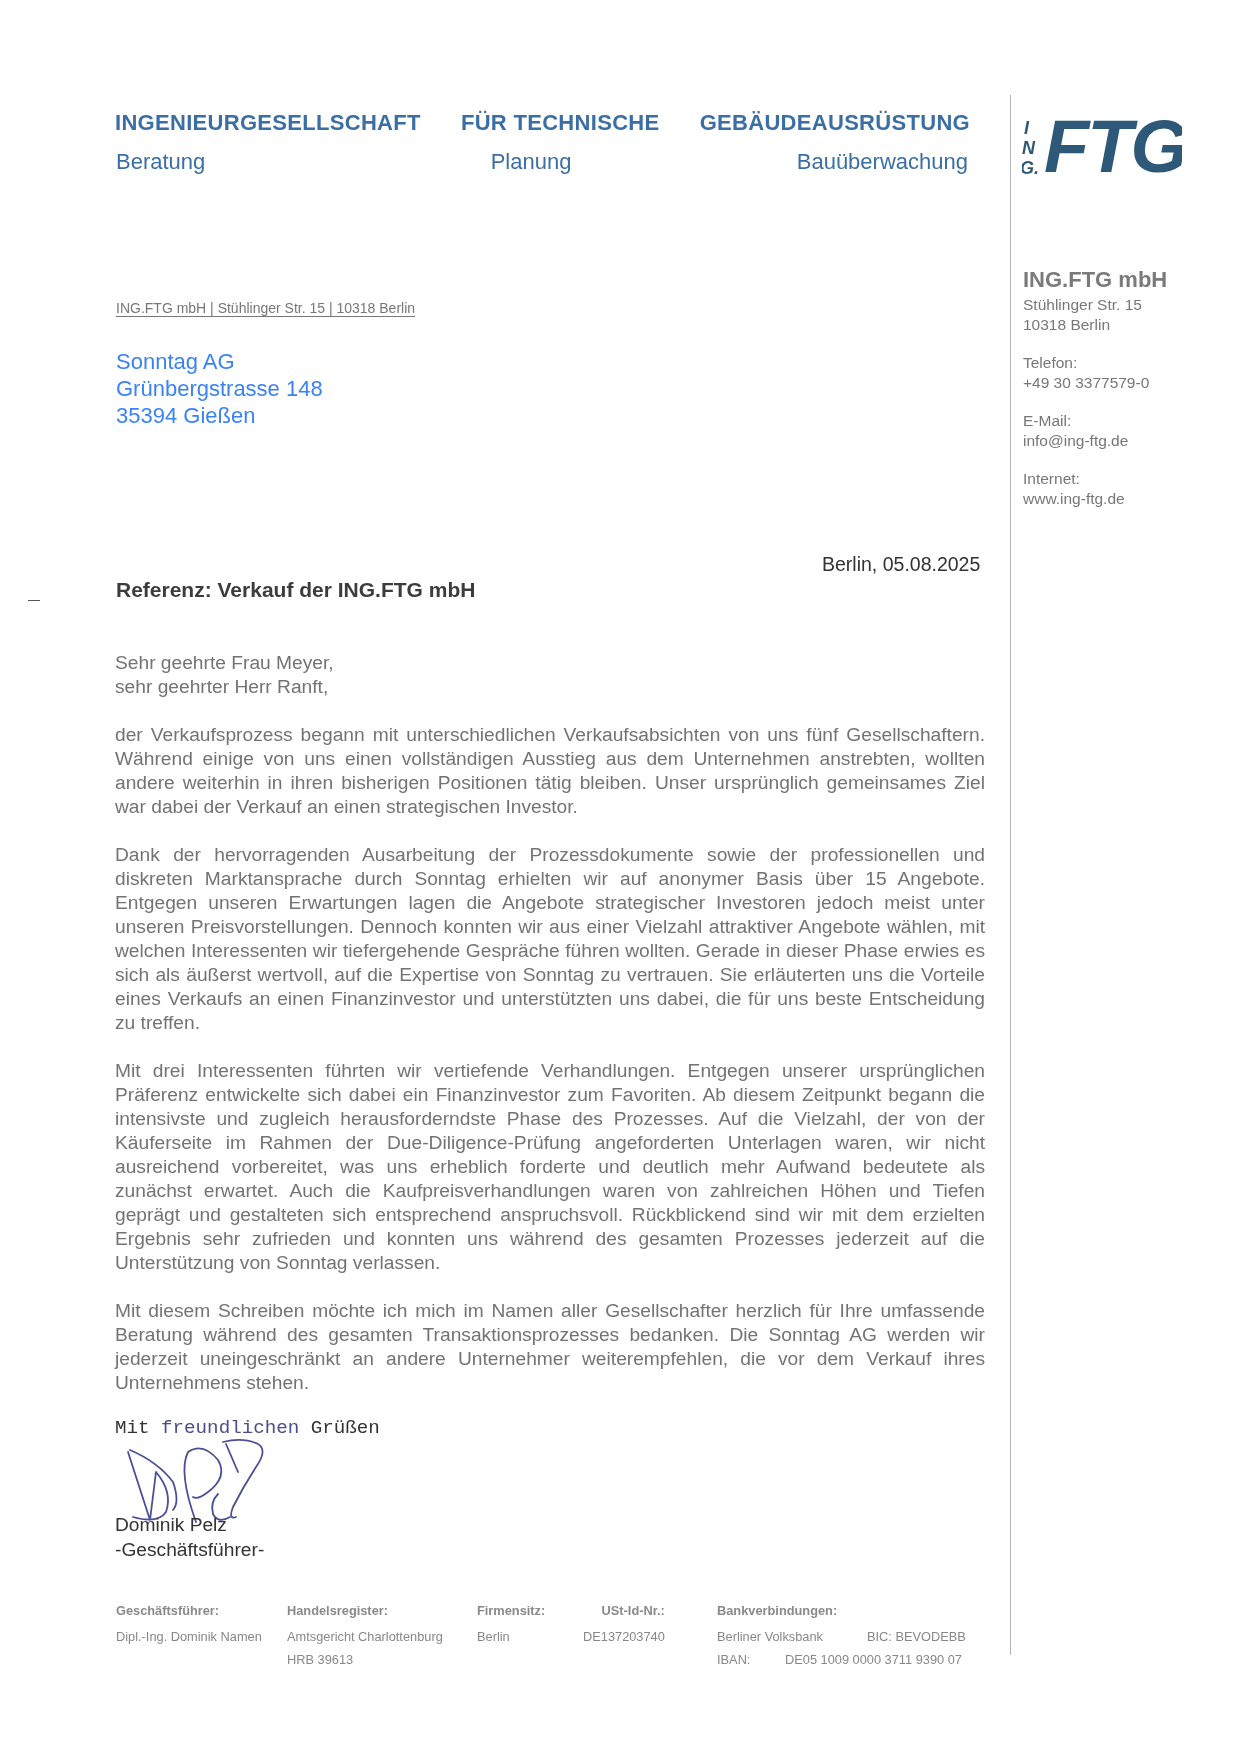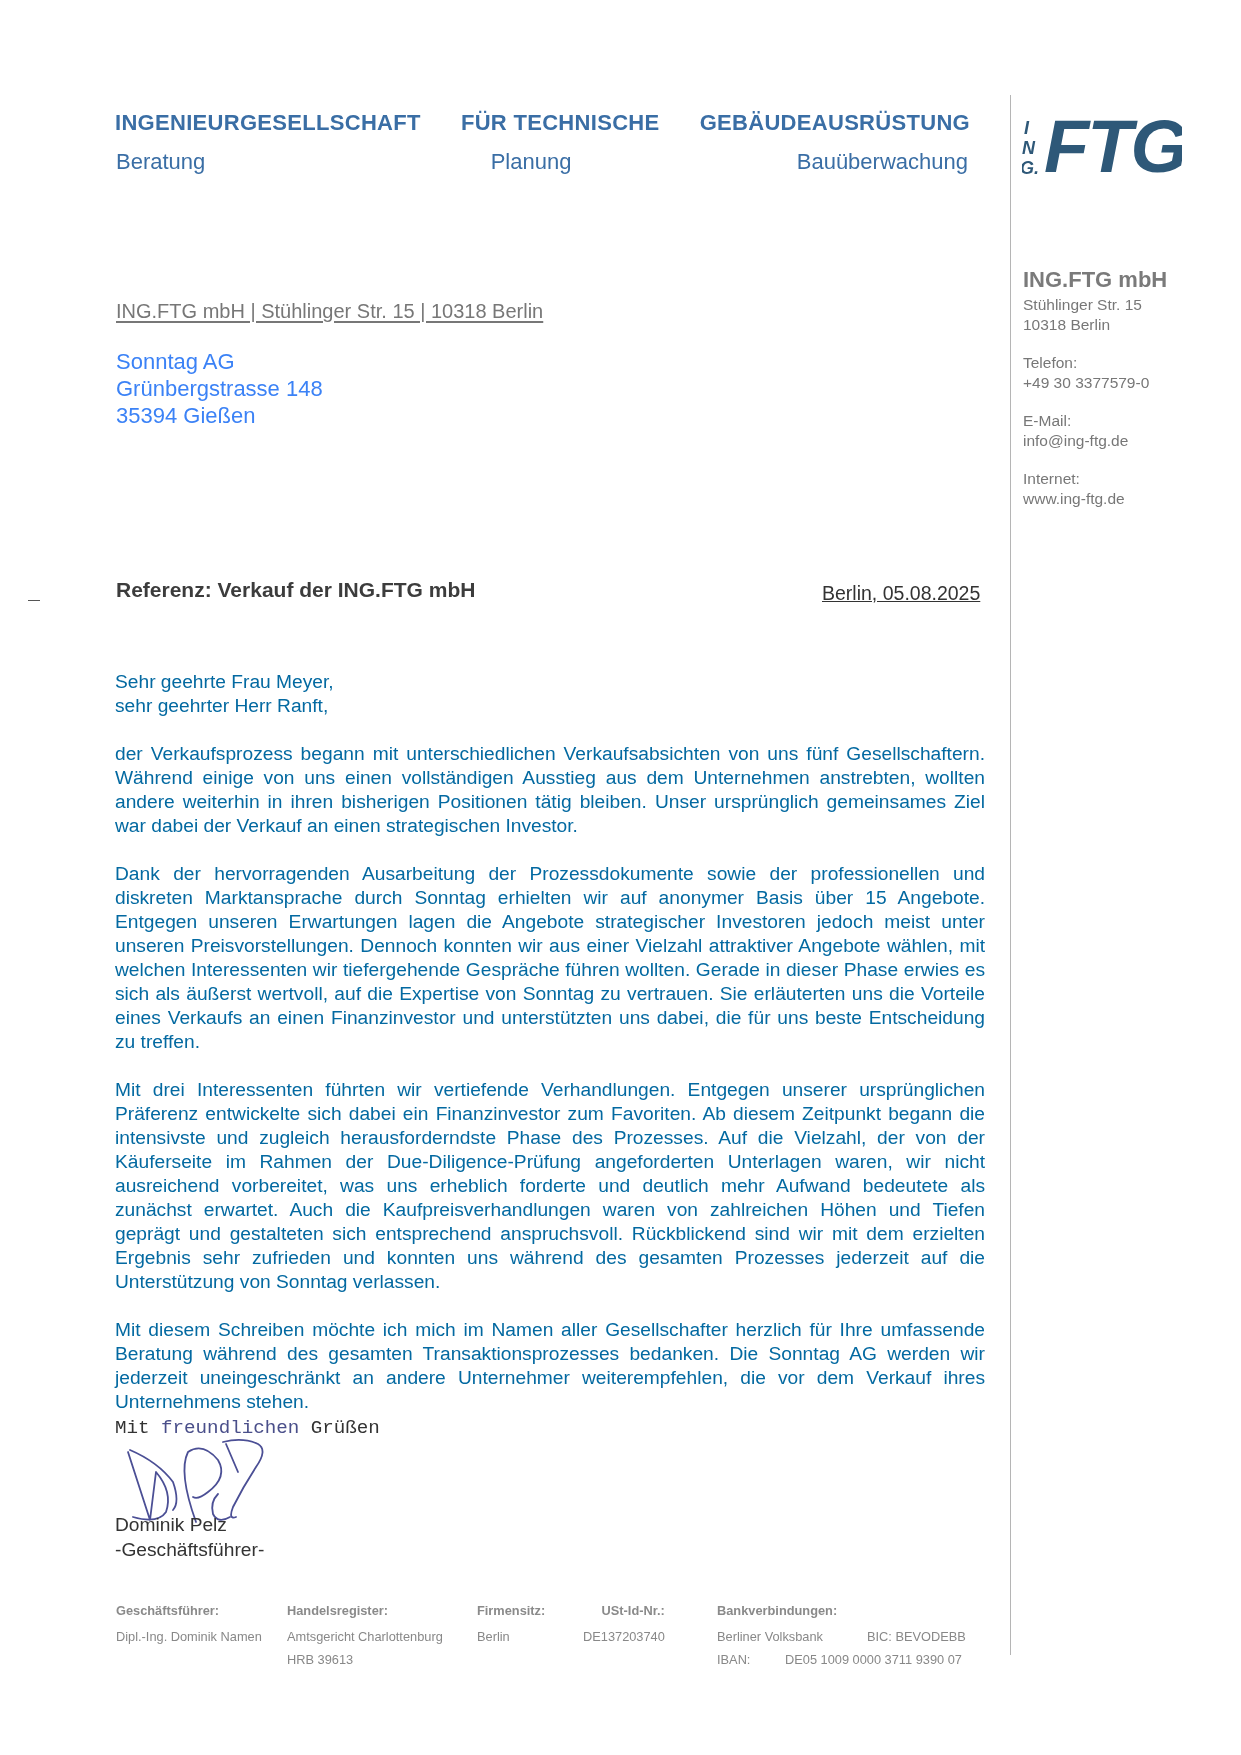--- a/index.html
+++ b/index.html
@@ -16,32 +16,32 @@
 
   .logo { position: absolute; top: 108px; left: 1022px; width: 160px; height: 72px; }
 
   .divider { position: absolute; left: 1010px; top: 95px; width: 1px; height: 1560px;
              background: #b5b5b5; }
 
   .sidebar { position: absolute; left: 1023px; top: 267px; width: 200px; color: #777777; font-size: 15.5px; line-height: 20px; }
   .sidebar .company { font-weight: bold; font-size: 22px; color: #7a7a7a; line-height: 26px; margin-bottom: 2px; }
   .sidebar .block { margin-top: 18px; }
 
-  .sender-line { position: absolute; left: 116px; top: 300px; font-size: 20px; color: #777777;
+  .sender-line { position: absolute; left: 116px; top: 300px; font-size: 14px; color: #777777;
                  text-decoration: underline; text-underline-offset: 3px; }
 
   .recipient { position: absolute; left: 116px; top: 348px; font-size: 22px; line-height: 27px; color: #3b82f6; }
 
-  .date { position: absolute; left: 822px; top: 582px; font-size: 19.5px; color: #333333; text-decoration: underline; }
+  .date { position: absolute; left: 822px; top: 553px; font-size: 19.5px; color: #333333; }
 
   .fold-mark { position: absolute; left: 28px; top: 600px; width: 12px; height: 1px; background: #555; }
 
   .subject { position: absolute; left: 116px; top: 578px; font-size: 21px; font-weight: bold; color: #3c3c3c; }
 
-  .body { position: absolute; left: 115px; top: 651px; width: 870px; font-size: 19.2px; line-height: 24px; color: #0369a1; margin-top: 19px; }
+  .body { position: absolute; left: 115px; top: 651px; width: 870px; font-size: 19.2px; line-height: 24px; color: #737373; }
   .body p { margin: 0 0 24px 0; text-align: justify; }
   .body .salutation { margin-bottom: 24px; text-align: left; }
 
   .closing { position: absolute; left: 115px; top: 1417px; font-size: 19.2px; color: #333333; font-family: Liberation Mono, monospace; }
   .closing .gruss-blue { color: #4a4f8a; }
   .signature { position: absolute; left: 118px; top: 1432px; width: 170px; height: 95px; }
   .signer { position: absolute; left: 115px; top: 1512px; font-size: 19.2px; line-height: 25px; color: #333333; }
 
   .footer { position: absolute; top: 1603px; left: 116px; font-size: 12.8px; color: #888888; }
   .footer .col { position: absolute; top: 0; white-space: nowrap; }

